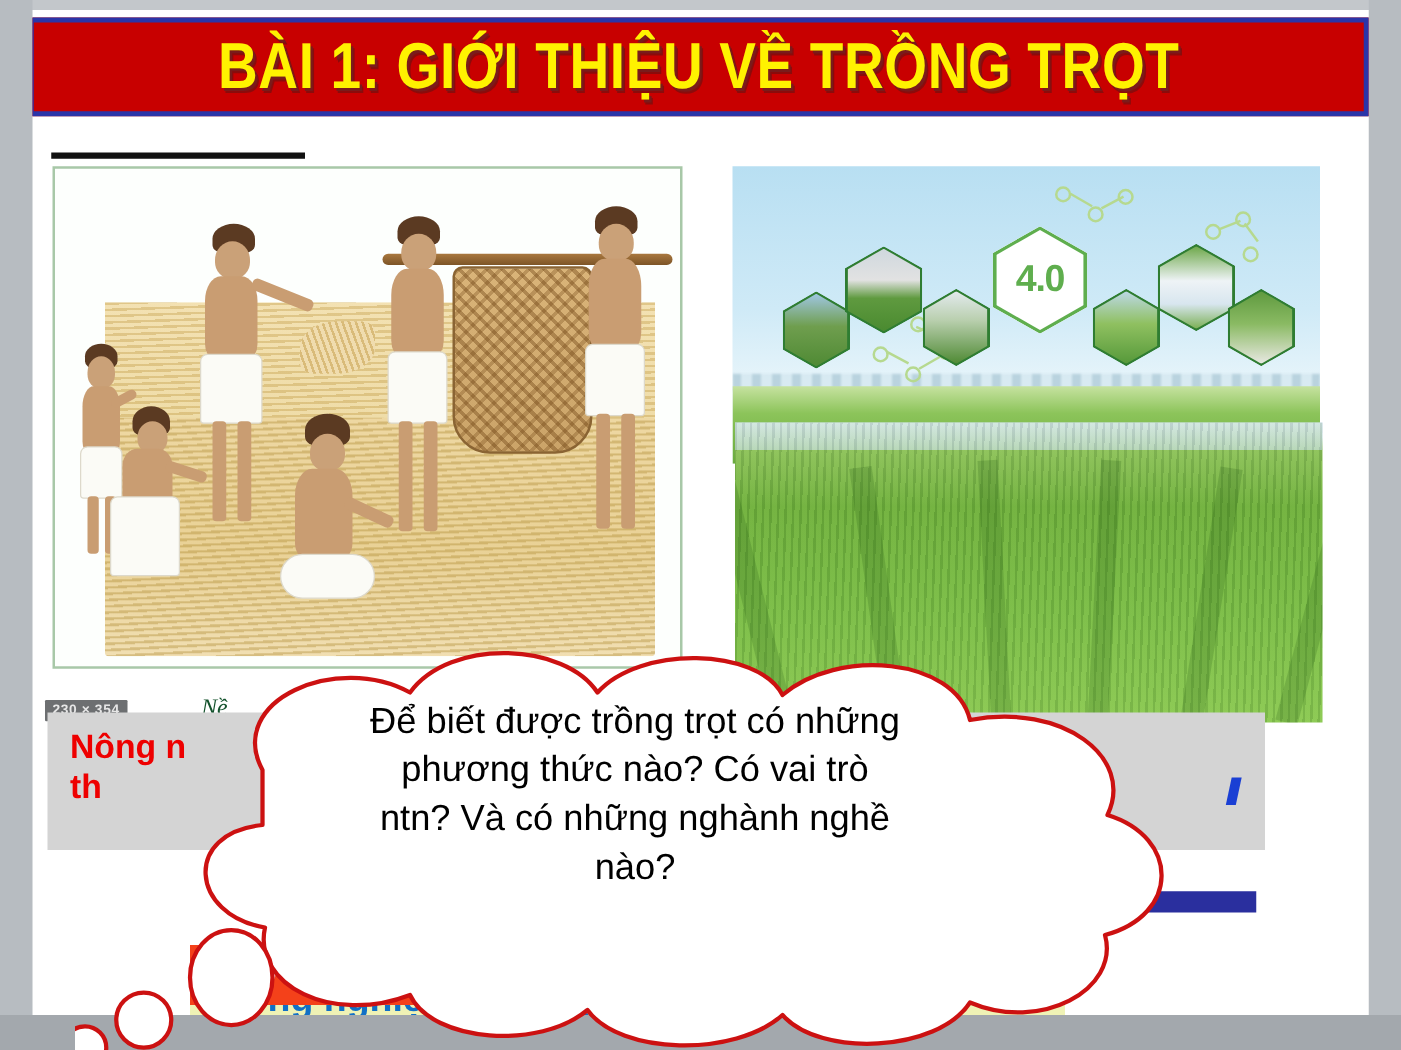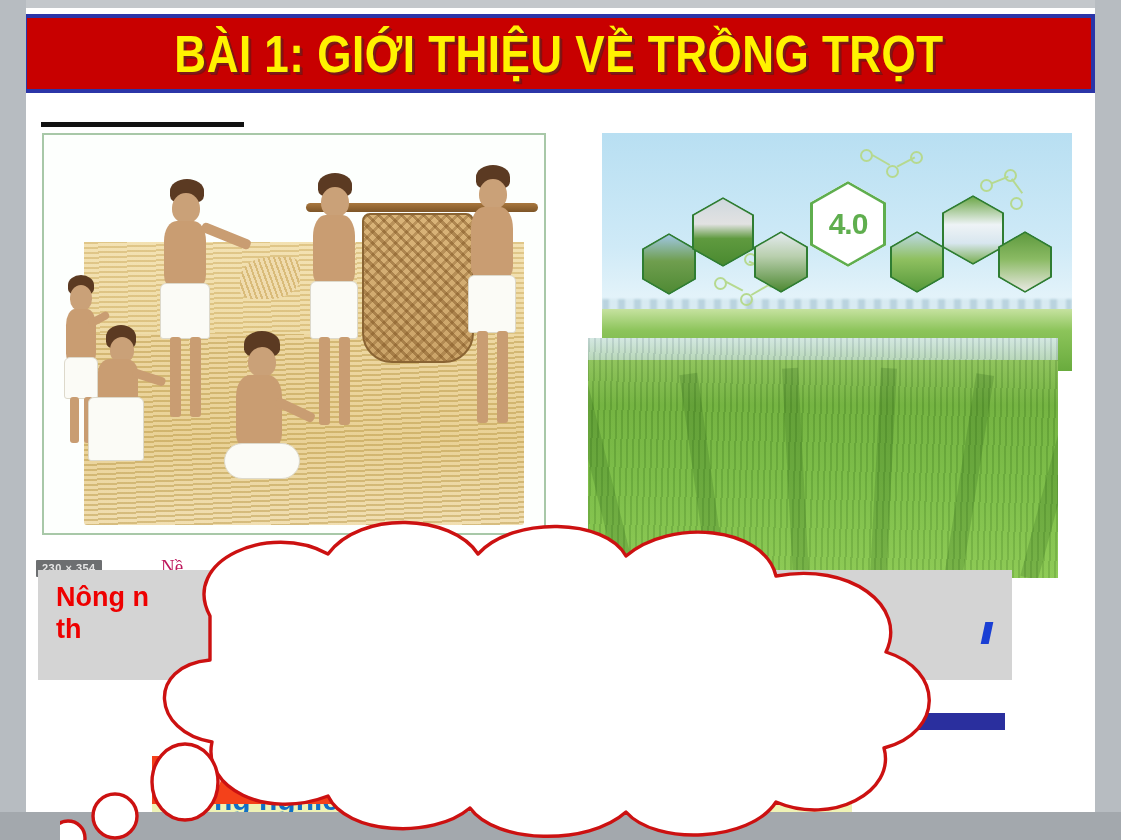--- a/index.html
+++ b/index.html
@@ -73,22 +73,22 @@
     position:absolute; left:262px; top:68px; width:232px; height:9px;
     background:linear-gradient(180deg,#a9783f,#7d5527); border-radius:5px;
   }
   .sheaf{
     position:absolute; width:60px; height:42px;
     background:repeating-linear-gradient(70deg, #d9bb79 0 2px, #f0dcae 2px 5px);
     border-radius:50% 20% 50% 20%;
   }
   .caption{
     position:absolute; left:135px; top:548px;
-    font-family:"Liberation Serif", serif; 
-    font-size:19px; color:#be185d; white-space:nowrap;
+    font-family:"Liberation Serif", serif; font-style:italic;
+    font-size:19px; color:#14532d; white-space:nowrap;
   }
 
   
   .dim-badge{
     position:absolute; left:10px; top:552px;
     background:#6d6f71; color:#e6e6e6; font-size:11px;
     padding:2px 6px 3px; letter-spacing:.5px; font-weight:bold;
     border-radius:1px;
   }
 
@@ -125,21 +125,21 @@
     background:#EFF2B5; display:flex; align-items:flex-start; padding-left:22px;
     overflow:hidden;
   }
   .yellow-text{
     color:#1170c6; font-weight:bold; font-size:30px; white-space:nowrap;
     margin-top:-21px;
   }
 
   
   .agri40{
-    position:absolute; left:576px; top:125px; width:470px; height:238px;
+    position:absolute; left:560px; top:125px; width:470px; height:238px;
     background:linear-gradient(180deg,#b8dff2 0%, #cfeaf7 48%, #e6f4fa 72%, #eef8fb 88%);
     overflow:hidden;
   }
   .agri40 .horizon{
     position:absolute; left:0; bottom:0; width:100%; height:62px;
     background:linear-gradient(180deg,#c6e2a0 0%, #8cc45a 35%, #69ab3d 100%);
   }
   .agri40 .treeline{
     position:absolute; left:0; bottom:58px; width:100%; height:14px;
     background:repeating-linear-gradient(90deg, rgba(150,185,200,.55) 0 7px, rgba(195,220,230,.4) 7px 16px);
@@ -403,15 +403,21 @@
                C 690 322, 596 326, 566 292
                C 528 326, 436 324, 410 288
                C 372 320, 286 314, 268 276
                C 206 300, 142 268, 152 222
                C 92 212, 86 146, 150 140
                Z" fill="#ffffff" stroke="#CC1111" stroke-width="3.4" stroke-linejoin="round"></path>
       <ellipse cx="125" cy="262" rx="33" ry="38" fill="#ffffff" stroke="#CC1111" stroke-width="3.4"></ellipse>
       <circle cx="55" cy="296" r="22" fill="#ffffff" stroke="#CC1111" stroke-width="3.4"></circle>
       <circle cx="8" cy="318" r="17" fill="#ffffff" stroke="#CC1111" stroke-width="3.4"></circle>
     </svg>
+    <div class="cloud-text">
+      <div>Để biết được trồng trọt có những</div>
+      <div>phương thức nào? Có vai trò</div>
+      <div>ntn? Và có những nghành nghề</div>
+      <div>nào?</div>
+    </div>
   </div>
 
 </div>
 
 </body></html>

